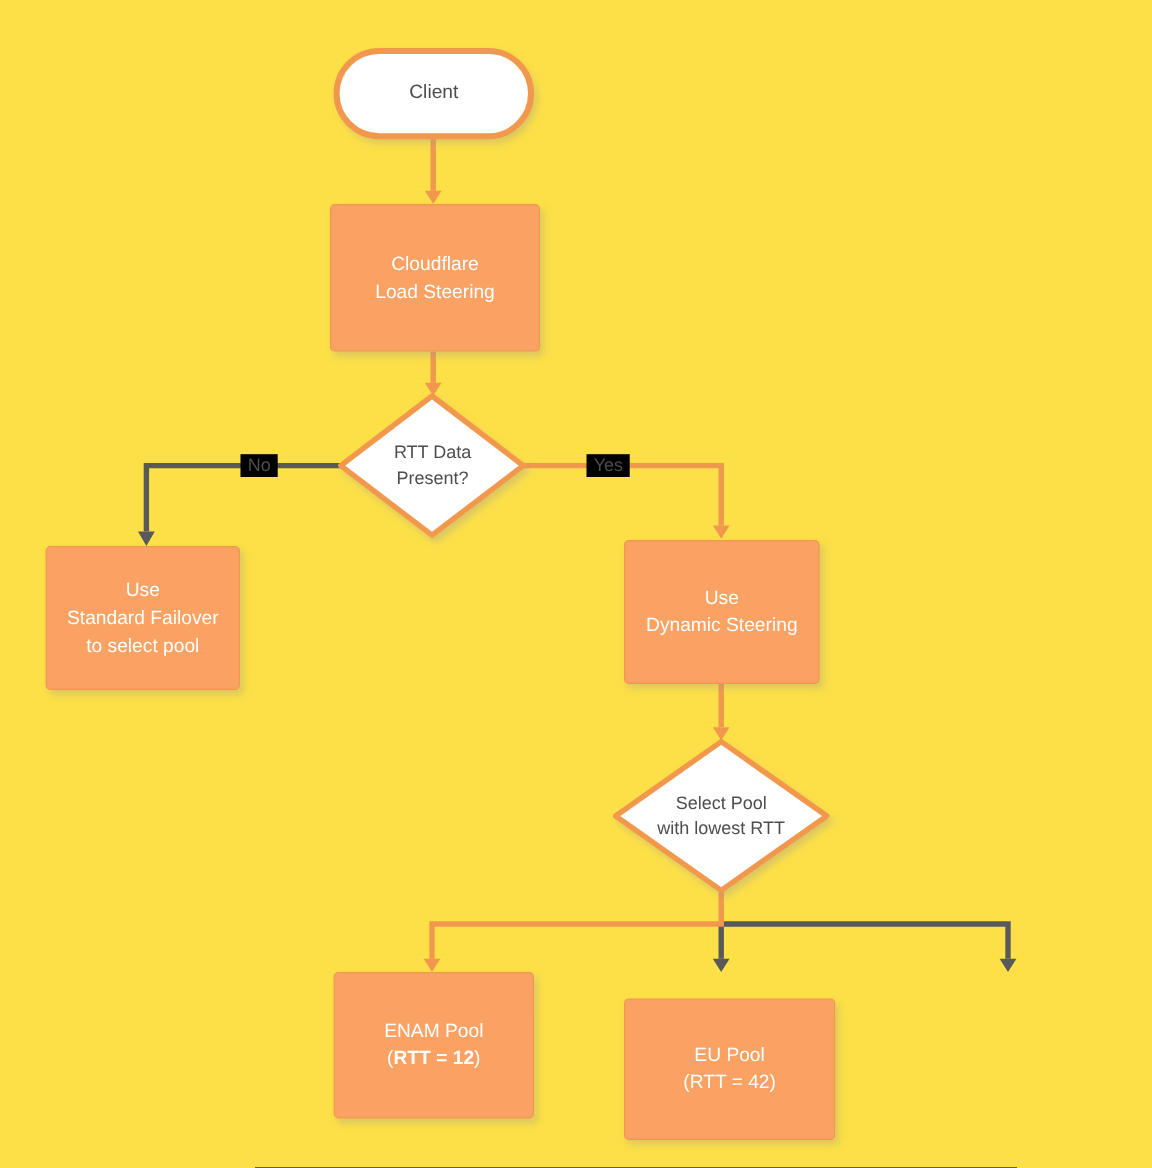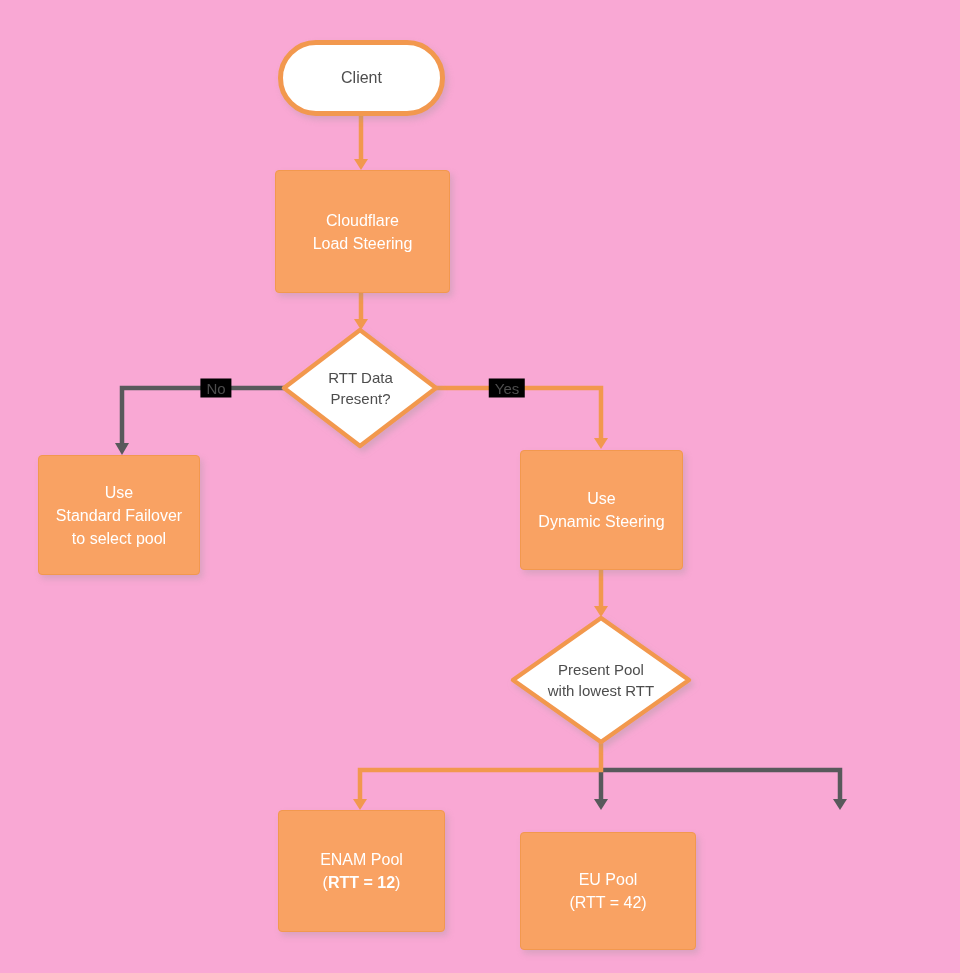--- a/index.html
+++ b/index.html
@@ -1,17 +1,17 @@
 <!DOCTYPE html>
 <html><head>
 <meta charset="utf-8">
 <style>
   html,body{margin:0;padding:0;background:#000;}
   body{width:960px;height:973px;font-family:"Liberation Sans",sans-serif;}
-  .canvas{position:relative;width:960px;height:973px;background:#f9a8d4;overflow:hidden;}
+  .canvas{position:relative;width:960px;height:973px;background:#fde047;overflow:hidden;}
   svg.edges{position:absolute;left:0;top:0;}
   .node{position:absolute;display:flex;flex-direction:column;align-items:center;justify-content:center;
         text-align:center;box-sizing:border-box;}
   .orange{background:#F9A263;color:#FFFFFF;border:1px solid #F2984E;border-radius:4px;
           font-size:16px;line-height:23px;box-shadow:3px 4px 6px rgba(150,150,150,0.30);}
   .stadium{background:#FFFFFF;border:5px solid #F2984E;border-radius:40px;color:#4D4D4D;
            font-size:16px;box-shadow:3px 4px 6px rgba(150,150,150,0.30);}
   .dtext{position:absolute;color:#4D4D4D;font-size:15px;line-height:21px;text-align:right;
          display:flex;flex-direction:column;align-items:center;justify-content:center;}
   .edge-label{position:absolute;transform:translate(-50%,-50%);background:#000;color:#4D4D4D;
@@ -92,21 +92,21 @@
     <span>Standard Failover</span>
     <span>to select pool</span>
   </div>
 
   <div class="node orange n-ds">
     <span>Use</span>
     <span>Dynamic Steering</span>
   </div>
 
   <div class="dtext t-d2">
-    <span>Present Pool</span>
+    <span>Select Pool</span>
     <span>with lowest RTT</span>
   </div>
 
   <div class="node orange n-enam">
     <span>ENAM Pool</span>
     <span>
       <span>(</span><strong>RTT = 12</strong><span>)</span>
     </span>
   </div>
 

